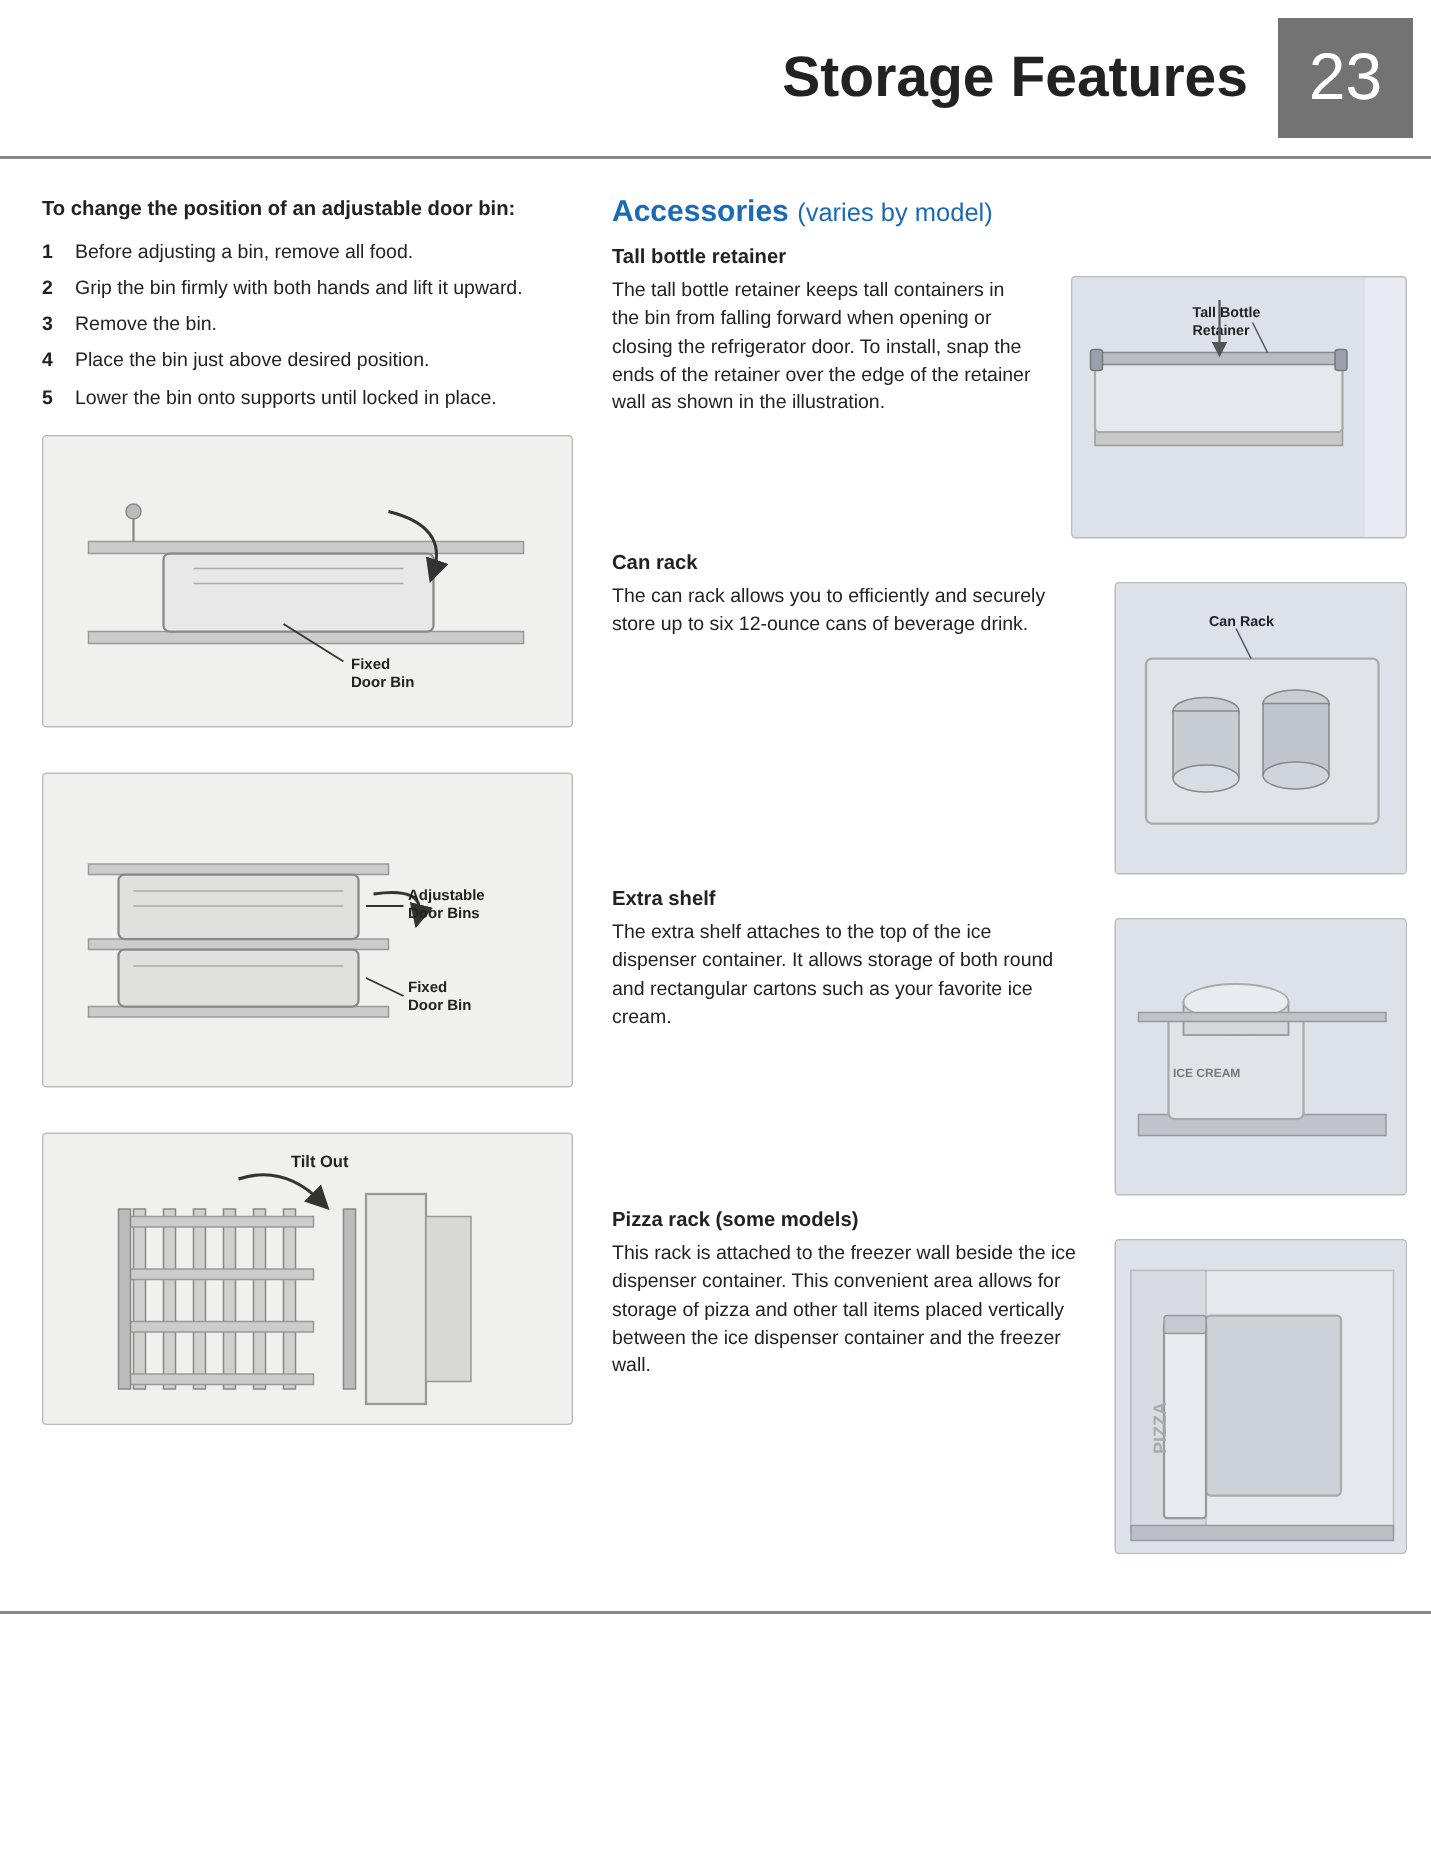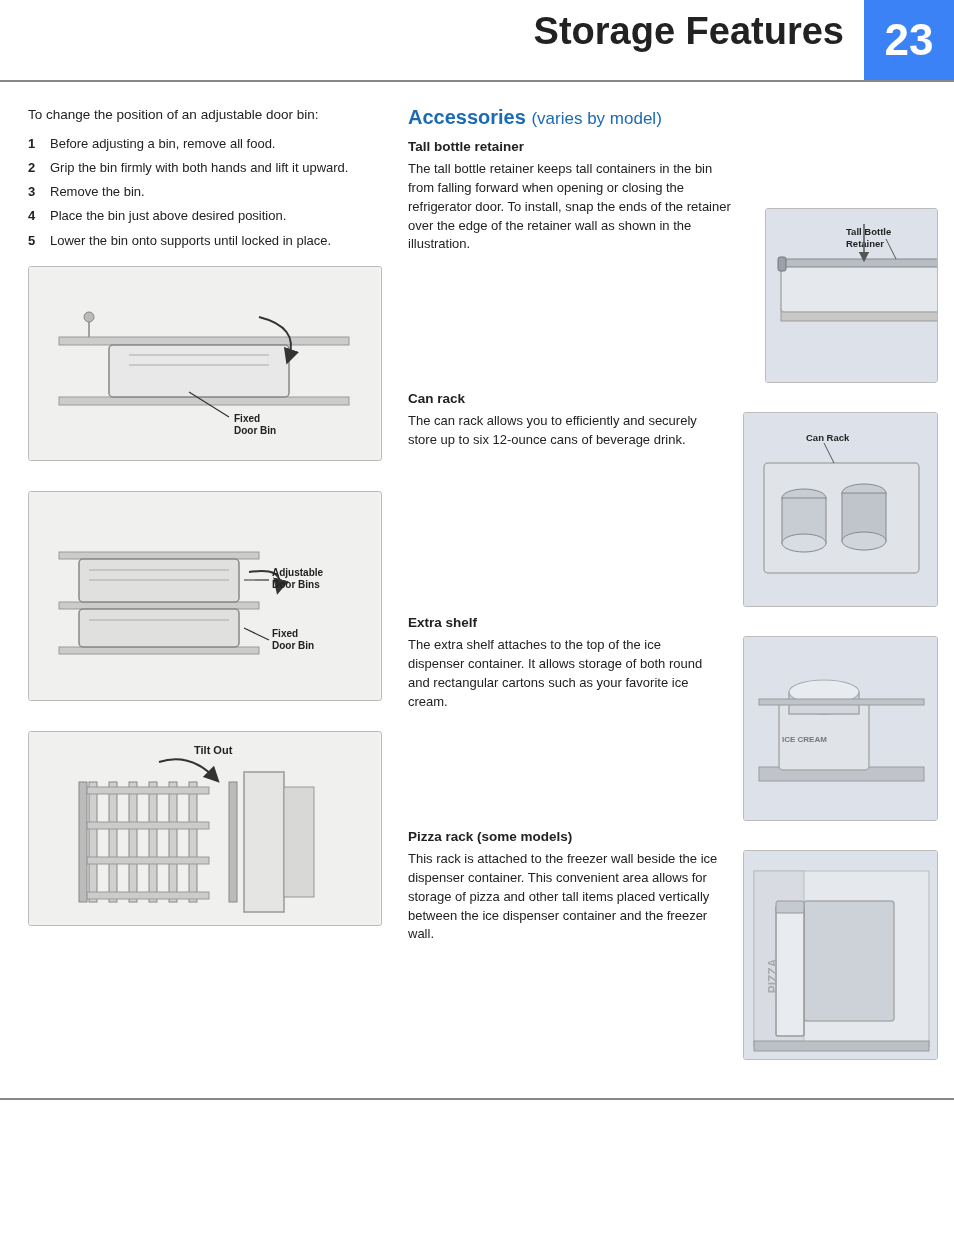--- a/index.html
+++ b/index.html
@@ -8,41 +8,42 @@
       font-size: 13px;
       background: #fff;
       width: 954px;
       min-height: 1235px;
       color: #222;
     }
 
     
     .header {
       display: flex;
+      align-items: center;
       justify-content: flex-end;
       background: #fff;
-      padding: 0;
+      padding: 12px;
       border-bottom: 2px solid #888;
       margin-bottom: 0;
     }
     .header-title {
       font-size: 38px;
       font-weight: bold;
       color: #222;
       flex: 1;
       text-align: right;
       padding-right: 20px;
       padding-top: 10px;
       padding-bottom: 10px;
     }
     .header-number {
-      background: #3b82f6;
+      background: #737373;
       color: #fff;
       font-size: 44px;
-      font-weight: bold;
+      font-weight: normal;
       width: 90px;
       min-height: 80px;
       display: flex;
       align-items: center;
       justify-content: center;
     }
 
     
     .main-content {
       display: flex;
@@ -58,21 +59,21 @@
     }
 
     
     .right-col {
       flex: 1;
       padding: 0 16px 0 8px;
     }
 
     
     .section-heading {
-      font-weight: normal;
+      font-weight: bold;
       font-size: 13.5px;
       margin-bottom: 10px;
       line-height: 1.4;
     }
 
     .steps-list {
       list-style: none;
       padding: 0;
       margin-bottom: 16px;
     }
@@ -279,21 +280,21 @@
 
     <div class="accessories-heading">
       <span class="accessories-word" style="color:#1a6ab5; font-weight:bold;">Accessories</span>
       <span style="color:#1a6ab5; font-weight:normal; font-size:17px;"> (varies by model)</span>
     </div>
 
     <div>
       <div class="acc-subheading">Tall bottle retainer</div>
       <div class="acc-row">
         <div class="acc-text">The tall bottle retainer keeps tall containers in the bin from falling forward when opening or closing the refrigerator door. To install, snap the ends of the retainer over the edge of the retainer wall as shown in the illustration.</div>
-        <div class="acc-img-box" style="width:173px; height:175px;margin-top:48px;">
+        <div class="acc-img-box" style="width:224px; height:175px;">
           <svg width="195" height="175" viewBox="0 0 195 175">
             <rect width="195" height="175" fill="#dde2ea"></rect>
 
             <rect x="15" y="100" width="165" height="12" fill="#c8c8c6" stroke="#999" stroke-width="1"></rect>
 
             <rect x="15" y="55" width="165" height="48" rx="3" fill="#e5e8ed" stroke="#aaa" stroke-width="1.5"></rect>
 
             <rect x="15" y="50" width="165" height="8" rx="2" fill="#b8bcc4" stroke="#888" stroke-width="1"></rect>
 
             <rect x="12" y="48" width="8" height="14" rx="2" fill="#9aa0ac" stroke="#777" stroke-width="1"></rect>

